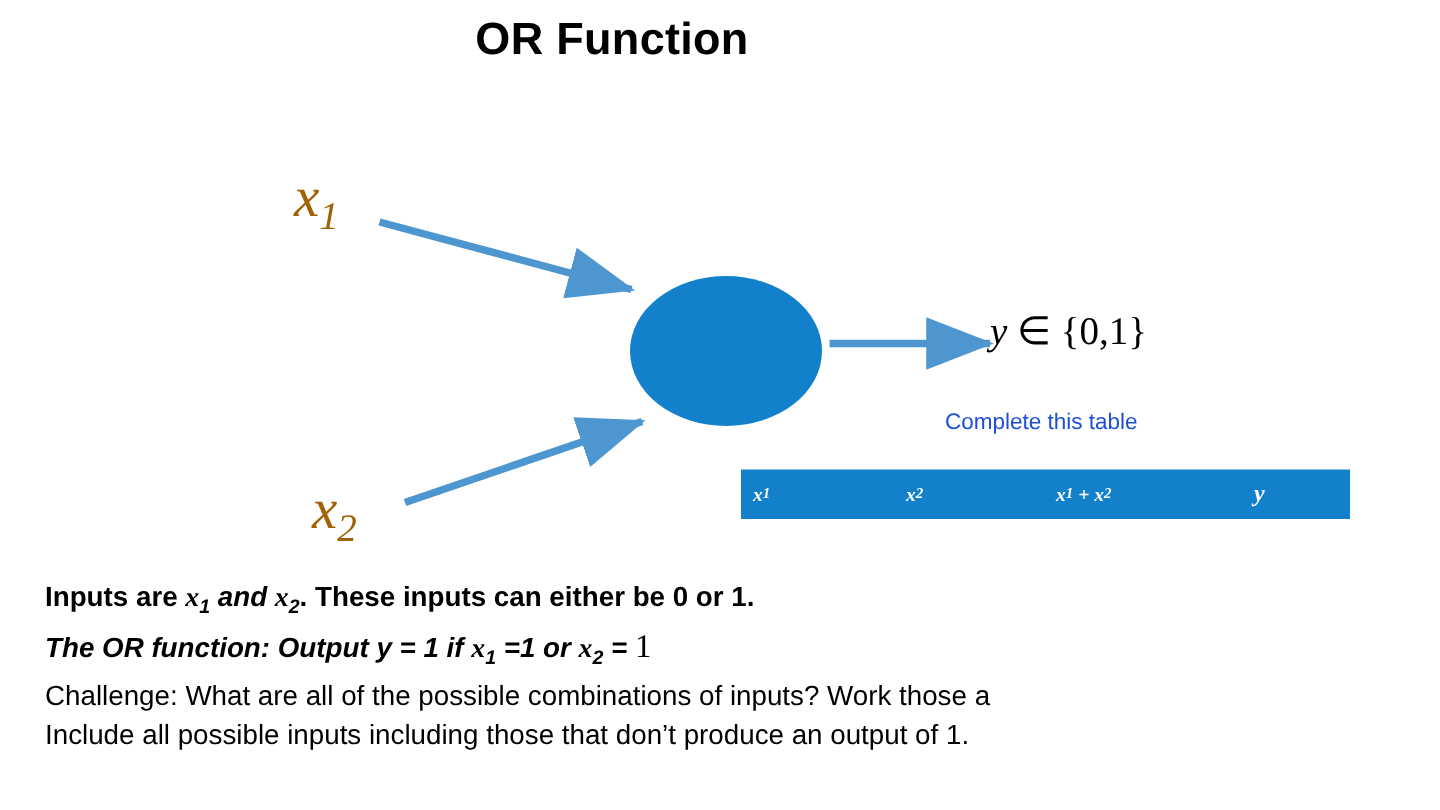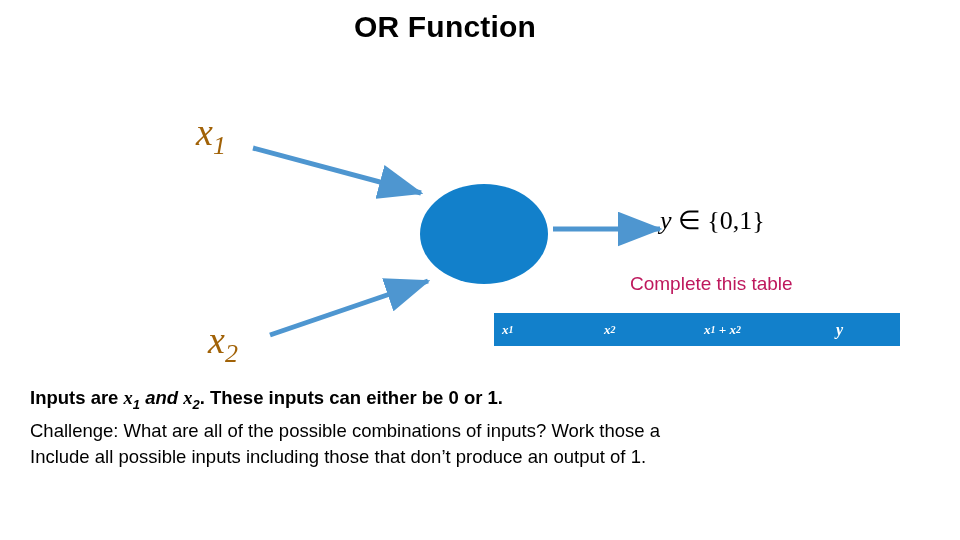--- a/index.html
+++ b/index.html
@@ -22,21 +22,20 @@
   #title {
     position: absolute;
     top: 10px;
     left: 0;
     width: 816px;
     text-align: center;
     font-size: 30px;
     font-weight: bold;
     color: #000000;
     letter-spacing: 0.2px;
-    padding-left: 37px;
   }
   .var-label {
     position: absolute;
     font-size: 38px;
     font-style: italic;
     color: #a16207;
     font-family: "Liberation Serif", serif;
     white-space: nowrap;
   }
   .var-label .sub {
@@ -71,22 +70,22 @@
     font-size: 26px;
     font-family: "Liberation Serif", serif;
     color: #000000;
     white-space: nowrap;
   }
   #y-formula .ital { font-style: italic; }
   #complete-label {
     position: absolute;
     left: 630px;
     top: 273px;
-    font-size: 19px;
-    color: #be185d;
+    font-size: 15px;
+    color: #1d4ed8;
     white-space: nowrap;
   }
   #table {
     position: absolute;
     left: 494px;
     top: 313px;
     width: 406px;
     height: 33px;
     display: flex;
     background: #1280cb;
@@ -177,17 +176,18 @@
         <span class="sub">1</span>
         <span>&nbsp;+&nbsp;</span>
         <span>x</span>
         <span class="sub">2</span>
     </div>
     <div class="cell c3">y</div>
   </div>
 
   <div id="body-text">
     <div class="line-b">Inputs are <span class="serif-it">x</span><span class="sub">1</span> <span class="ital">and</span> <span class="serif-it">x</span><span class="sub">2</span>. These inputs can either be 0 or 1.</div>
+    <div class="line-bi">The OR function:  Output y = 1 if <span class="serif-it">x</span><span class="sub">1</span> =1 or <span class="serif-it">x</span><span class="sub">2</span> = <span class="big1">1</span></div>
     <div>Challenge: What are all of the possible combinations of inputs?  Work those a</div>
     <div>Include all possible inputs including those that don’t produce an output of 1.</div>
   </div>
 
 </div>
 
 </body></html>

